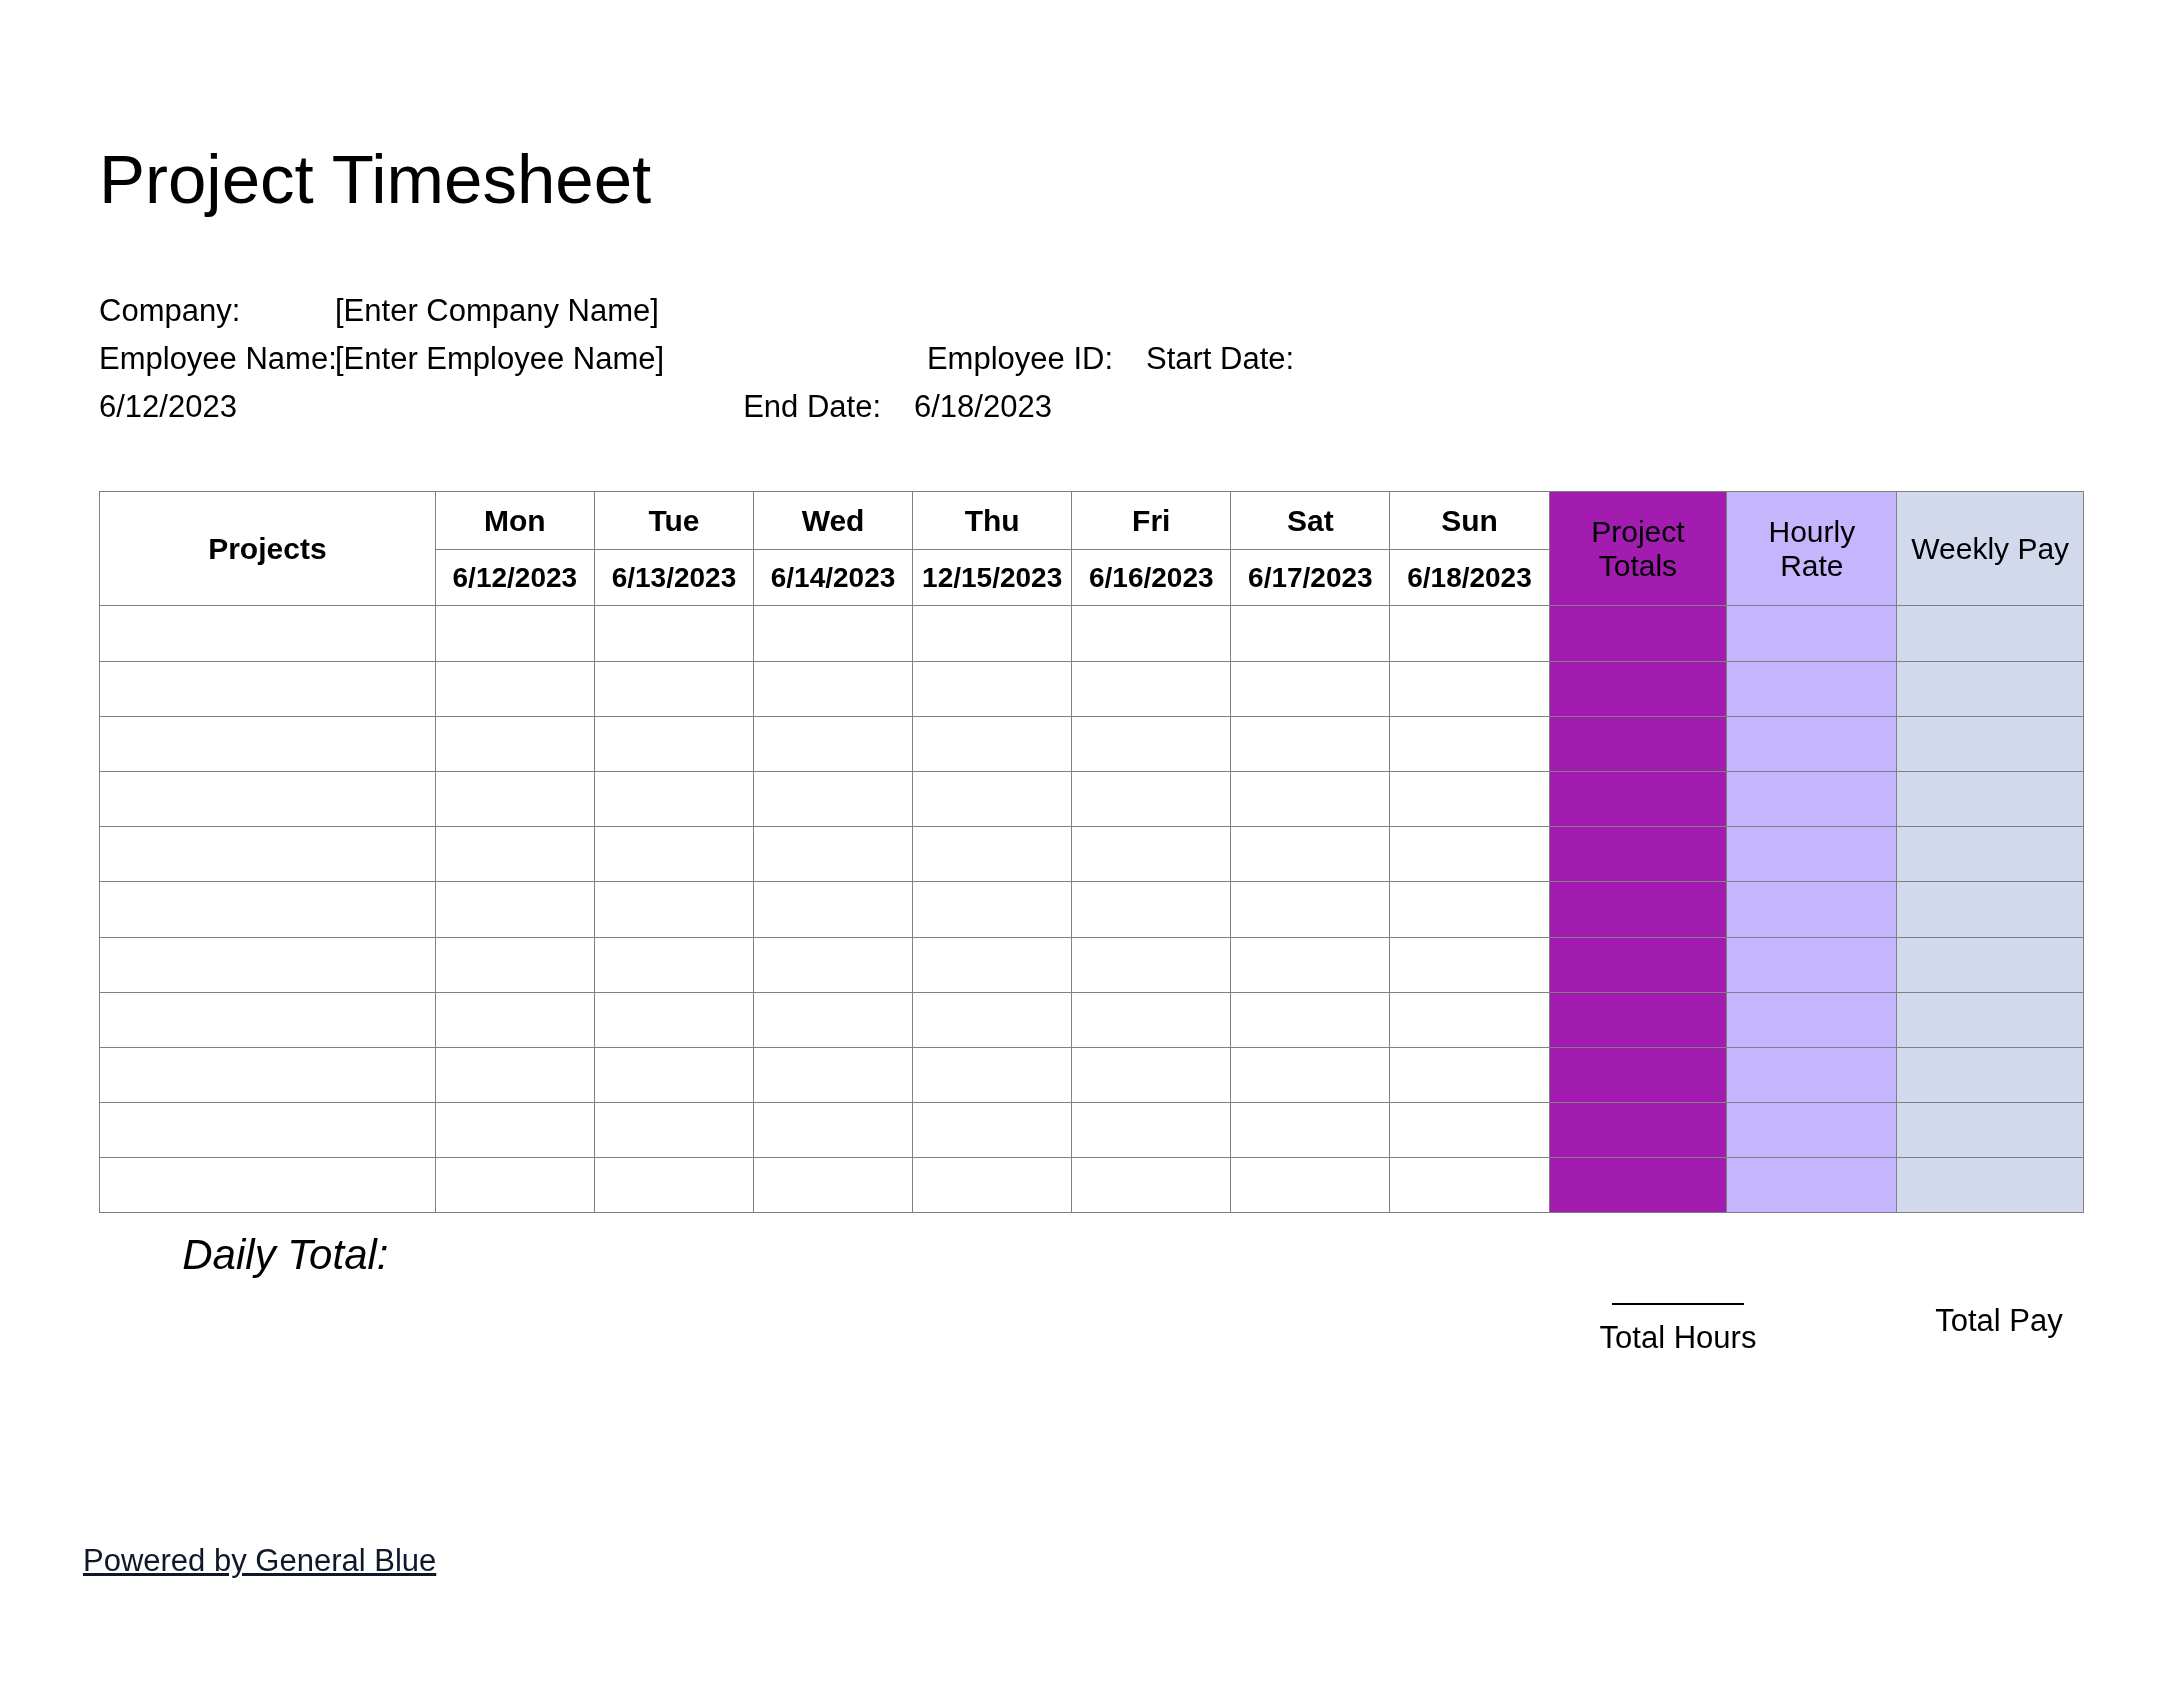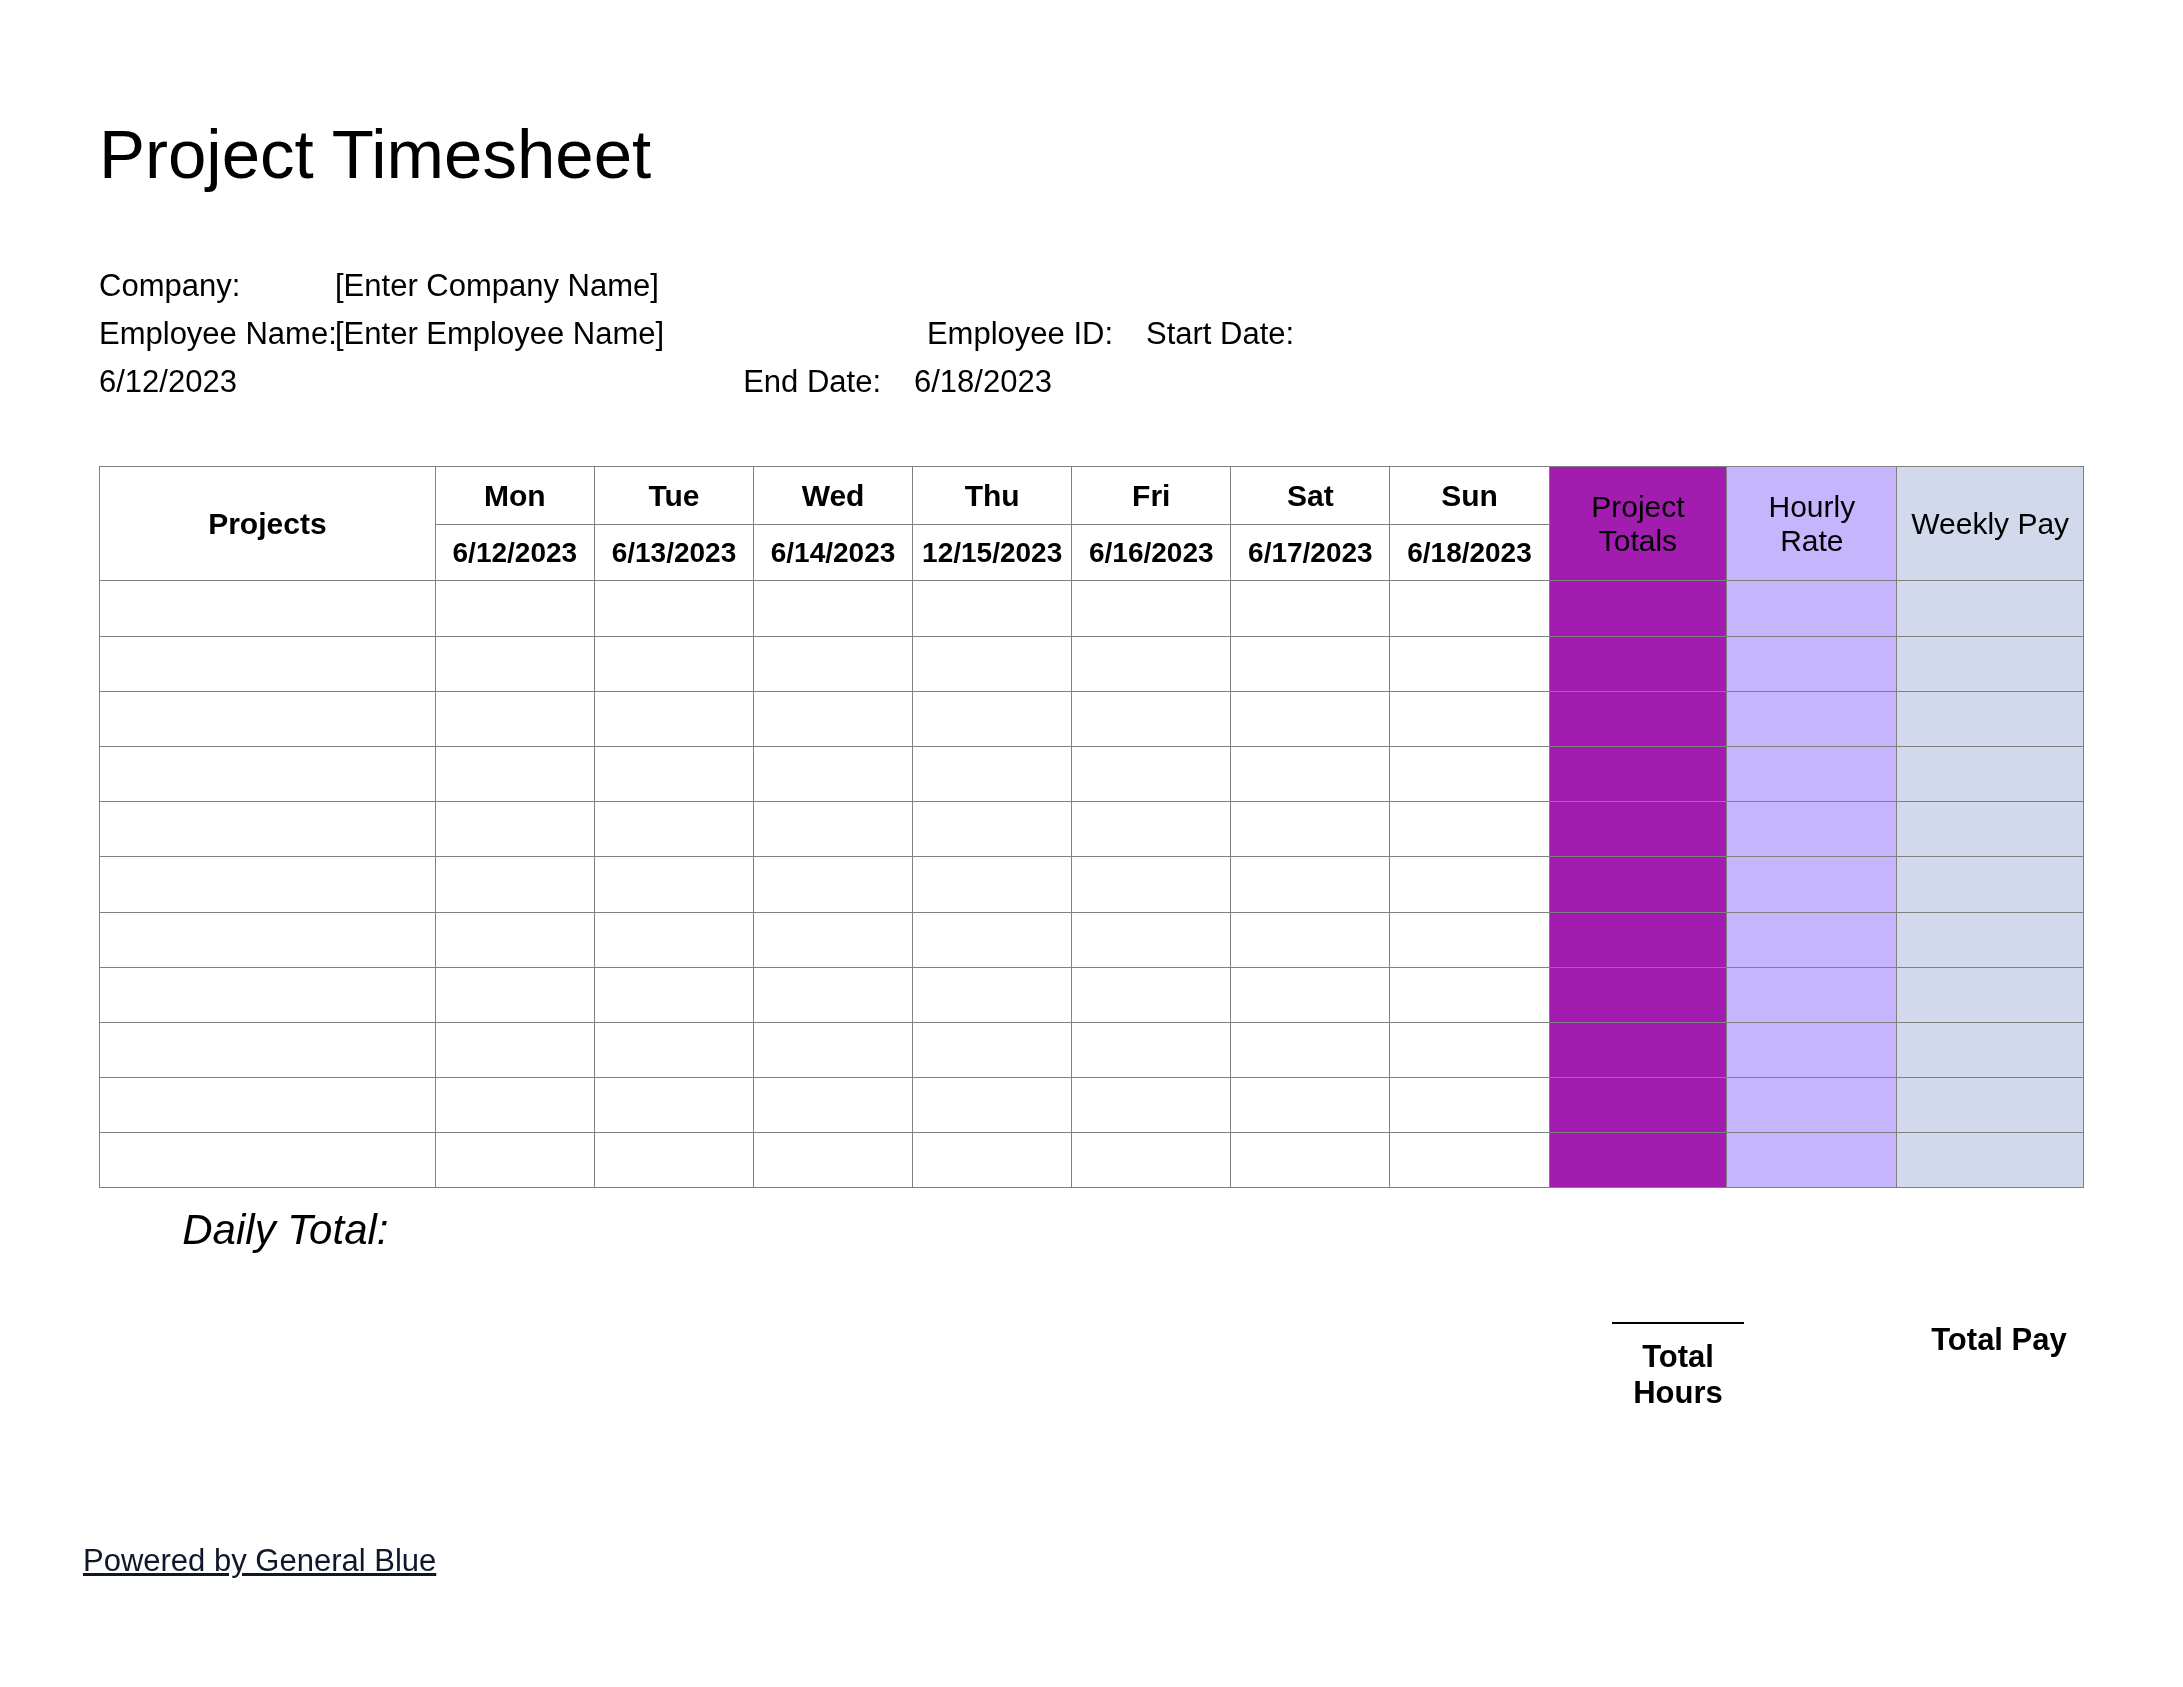--- a/index.html
+++ b/index.html
@@ -13,21 +13,21 @@
     width: 2183px;
     height: 1687px;
     box-sizing: border-box;
     padding: 99px;
     position: relative;
     background: #ffffff;
   }
   .title {
     font-size: 69px;
     font-weight: 400;
-    margin: 16px 0 74px 0;
+    margin: 41px 0 74px 0;
   }
   .info-grid {
     display: grid;
     grid-template-columns: 236px 579px 232px 496px;
     row-gap: 12px;
     font-size: 31px;
     margin-bottom: 66px;
   }
   .info-label {
     white-space: nowrap;
@@ -67,23 +67,23 @@
   .daily-label {
     width: 306px;
     text-align:right;
     font-style: italic;
     padding-right: 16.5px;
     box-sizing: border-box;
   }
   .totals-row {
     display:flex;
     justify-content:flex-end;
-    margin-top: 68px;
+    margin-top: 24px;
     font-size: 31px;
-    font-weight:700;
+    font-weight:400;
     gap: 0;
   }
   .total-block {
     width: 162px;
     text-align:center;
   }
   .total-block + .gap { width:155px; }
   .total-block .line {
     border-top: 2.5px solid #000;
     margin: 0 15px 15px 15px;

